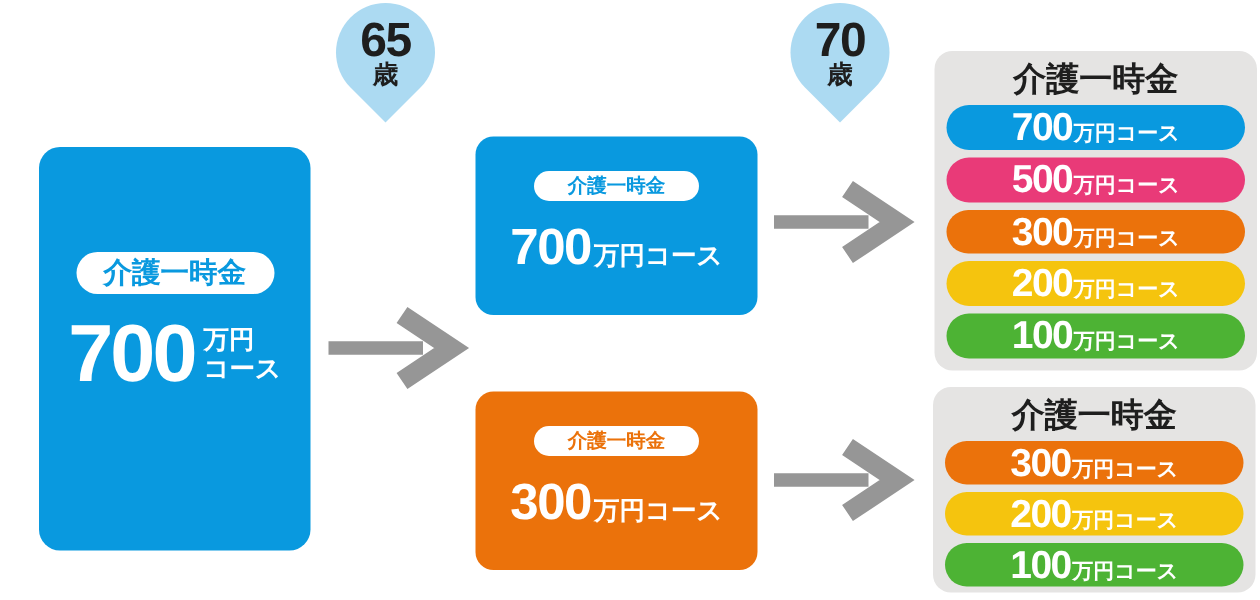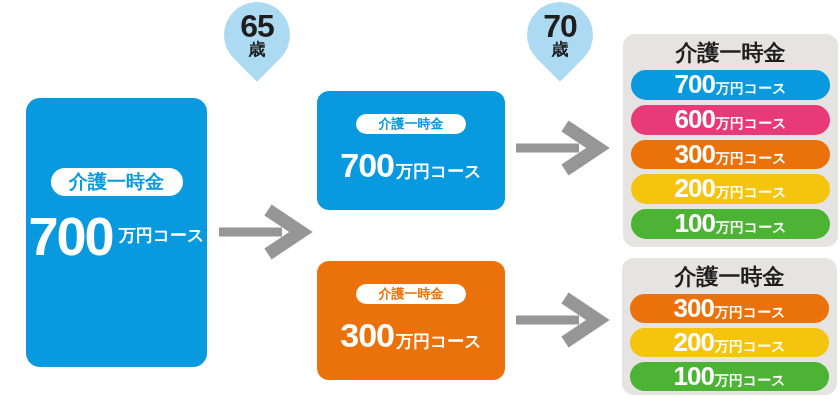--- a/index.html
+++ b/index.html
@@ -12,21 +12,21 @@
   .card.mid { left:317px; width:188px; height:119px; border-radius:12px; padding-top:23px; }
   .card.mid.upper { top:91px; }
   .card.mid.lower { top:261px; }
 
   .badge { background:#fff; border-radius:999px; display:flex; align-items:center; justify-content:center; }
   .badge.lg { width:132px; height:28px; font-size:19px; }
   .badge.md { width:110px; height:20px; font-size:13px; }
 
   .amount-row { display:flex; align-items:center; margin-top:13px; }
   .num-xl { font-size:54px; line-height:1; letter-spacing:-2px; }
-  .unit-stack { display:flex; margin-left:6px; font-size:17px; line-height:1.12; }
+  .unit-stack { display:flex; flex-direction:column; margin-left:6px; font-size:17px; line-height:1.12; }
 
   .amount-line { display:flex; align-items:baseline; margin-top:14px; }
   .num-lg { font-size:34px; line-height:1; letter-spacing:-1px; }
   .unit-inline { font-size:17px; margin-left:2px; }
 
   .pin { position:absolute; width:66px; height:66px; border-radius:50% 50% 50% 0; transform:rotate(-45deg); }
   .pin-inner { position:absolute; inset:0; display:flex; flex-direction:column; align-items:center; justify-content:center; transform:rotate(45deg); }
   .pin-num { font-size:32px; line-height:0.95; letter-spacing:-1px; }
   .pin-unit { font-size:17px; line-height:1.05; }
 
@@ -101,21 +101,21 @@
     <polyline points="52,10 85,32 52,54" fill="none" stroke-width="13" stroke="#969696"></polyline>
   </svg>
 
   <div class="panel top" style="background-color: rgb(229, 228, 227);">
     <div class="panel-title" style="color: rgb(30, 30, 30);">介護一時金</div>
     <div class="pill" style="background-color: rgb(9, 153, 223);">
       <span class="pill-num">700</span>
       <span class="pill-unit">万円コース</span>
     </div>
     <div class="pill" style="background-color: rgb(233, 58, 120);">
-      <span class="pill-num">600</span>
+      <span class="pill-num">500</span>
       <span class="pill-unit">万円コース</span>
     </div>
     <div class="pill" style="background-color: rgb(235, 114, 11);">
       <span class="pill-num">300</span>
       <span class="pill-unit">万円コース</span>
     </div>
     <div class="pill" style="background-color: rgb(245, 196, 14);">
       <span class="pill-num">200</span>
       <span class="pill-unit">万円コース</span>
     </div>

